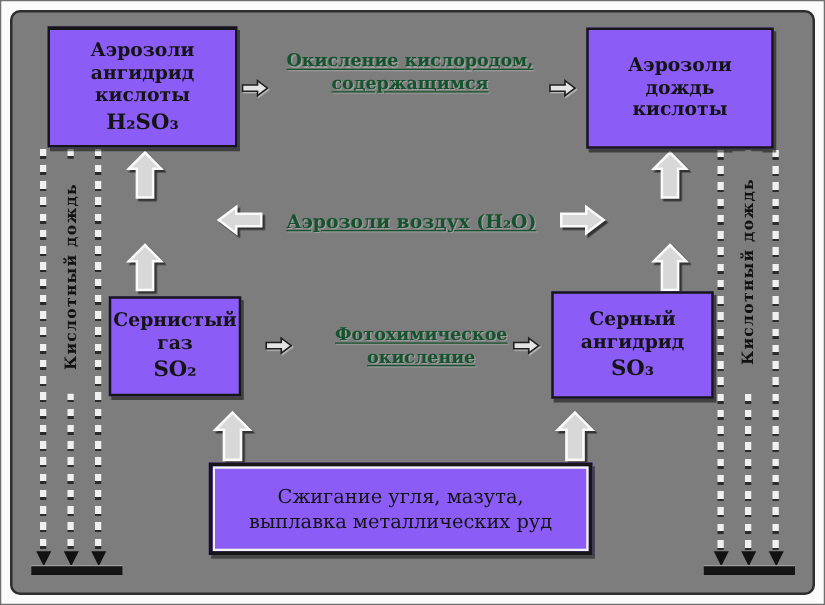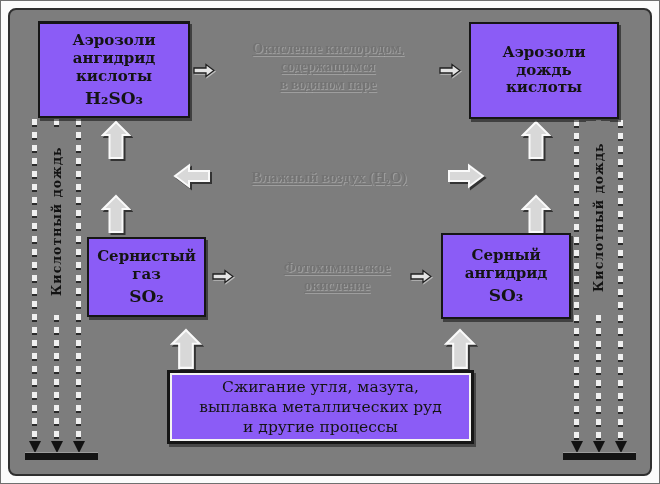--- a/index.html
+++ b/index.html
@@ -16,24 +16,23 @@
     position:absolute; background:#8b5cf6; border:2px solid #161616;
     box-shadow:2px 3px 0 rgba(15,15,15,0.55);
     display:flex; flex-direction:column; justify-content:center;
     text-align:center; color:#141414; box-sizing:border-box; z-index:3;
   }
   .dbox .bl { font-size:15px; line-height:1.18; font-weight:bold; }
   .dbox .bf { font-size:17px; font-weight:bold; margin-top:2px; }
   .srcbox .bl { font-weight:normal; font-size:15.5px; line-height:1.3; }
   .srcbox { box-shadow:inset 0 0 0 2px #f4f4f2, 2px 3px 0 rgba(15,15,15,0.5); border-width:3px;justify-content:center; }
   .note {
-    position:absolute; text-align:center; color:#737373; z-index:3;
+    position:absolute; text-align:center; color:#14532d; z-index:3;
     font-weight:bold; font-size:14px; line-height:1.3;
     text-shadow:1px 1px 0 rgba(255,255,255,0.25);
-    font-family:Liberation Serif, serif;
   }
   .note .ln { text-decoration:underline; text-underline-offset:2px; }
   .arrow { position:absolute; z-index:2; filter:drop-shadow(2px 2px 0 rgba(20,20,20,0.7)); }
   .arrow path { fill:#d8d8d8; stroke:#fafafa; stroke-width:2; }
   .arrow-sm { position:absolute; z-index:2; filter:drop-shadow(1px 1px 0 rgba(250,250,250,0.5)); }
   .arrow-sm path { fill:#e4e4e4; stroke:#1f1f1f; stroke-width:1.3; }
   .rain { position:absolute; width:5px; z-index:1; }
   .rain .dash {
     position:absolute; left:0; top:0; bottom:11px; width:5px;
     background:repeating-linear-gradient(to bottom,#f0f0f0 0 6px,#2b2b2b 6px 8px,rgba(0,0,0,0) 8px 13px);
@@ -96,46 +95,44 @@
     <div class="bl">кислоты</div>
     <div class="bf">H₂SO₃</div>
   </div>
 
   <div class="dbox" style="left:468px;top:21px;width:150px;height:97px">
     <div class="bl">Аэрозоли</div>
     <div class="bl">дождь</div>
     <div class="bl">кислоты</div>
   </div>
 
-  <div class="dbox" style="left:86px;top:236px;width:119px;height:80px">
+  <div class="dbox" style="left:86px;top:236px;width:106px;height:80px">
     <div class="bl">Сернистый</div>
     <div class="bl">газ</div>
     <div class="bf">SO₂</div>
   </div>
 
   <div class="dbox" style="left:440px;top:232px;width:130px;height:86px">
     <div class="bl">Серный</div>
     <div class="bl">ангидрид</div>
     <div class="bf">SO₃</div>
   </div>
 
   <div class="dbox srcbox" style="left:166px;top:369px;width:307px;height:74px">
     <div class="bl">Сжигание угля, мазута,</div>
     <div class="bl">выплавка металлических руд</div>
-    <div class="bl">и другие процессы</div>
   </div>
 
   <div class="note" style="left:222px;top:39px;width:210px">
     <div class="ln">Окисление кислородом,</div>
     <div class="ln">содержащимся</div>
-    <div class="ln">в водяном паре</div>
   </div>
 
   <div class="note" style="left:222px;top:167px;width:212px;font-size:15px">
-    <span class="ln">Влажный воздух (H₂O)</span>
+    <span class="ln">Аэрозоли воздух (H₂O)</span>
   </div>
 
   <div class="note" style="left:252px;top:258px;width:168px">
     <div class="ln">Фотохимическое</div>
     <div class="ln">окисление</div>
   </div>
 
   <svg class="arrow-sm" style="left:192px;top:62px" width="22" height="15" viewBox="0 0 22 15">
     <path d="M21 7.5 L13 1.5 V5 H1 V10 H13 V13.5 Z"></path>
     </svg>

